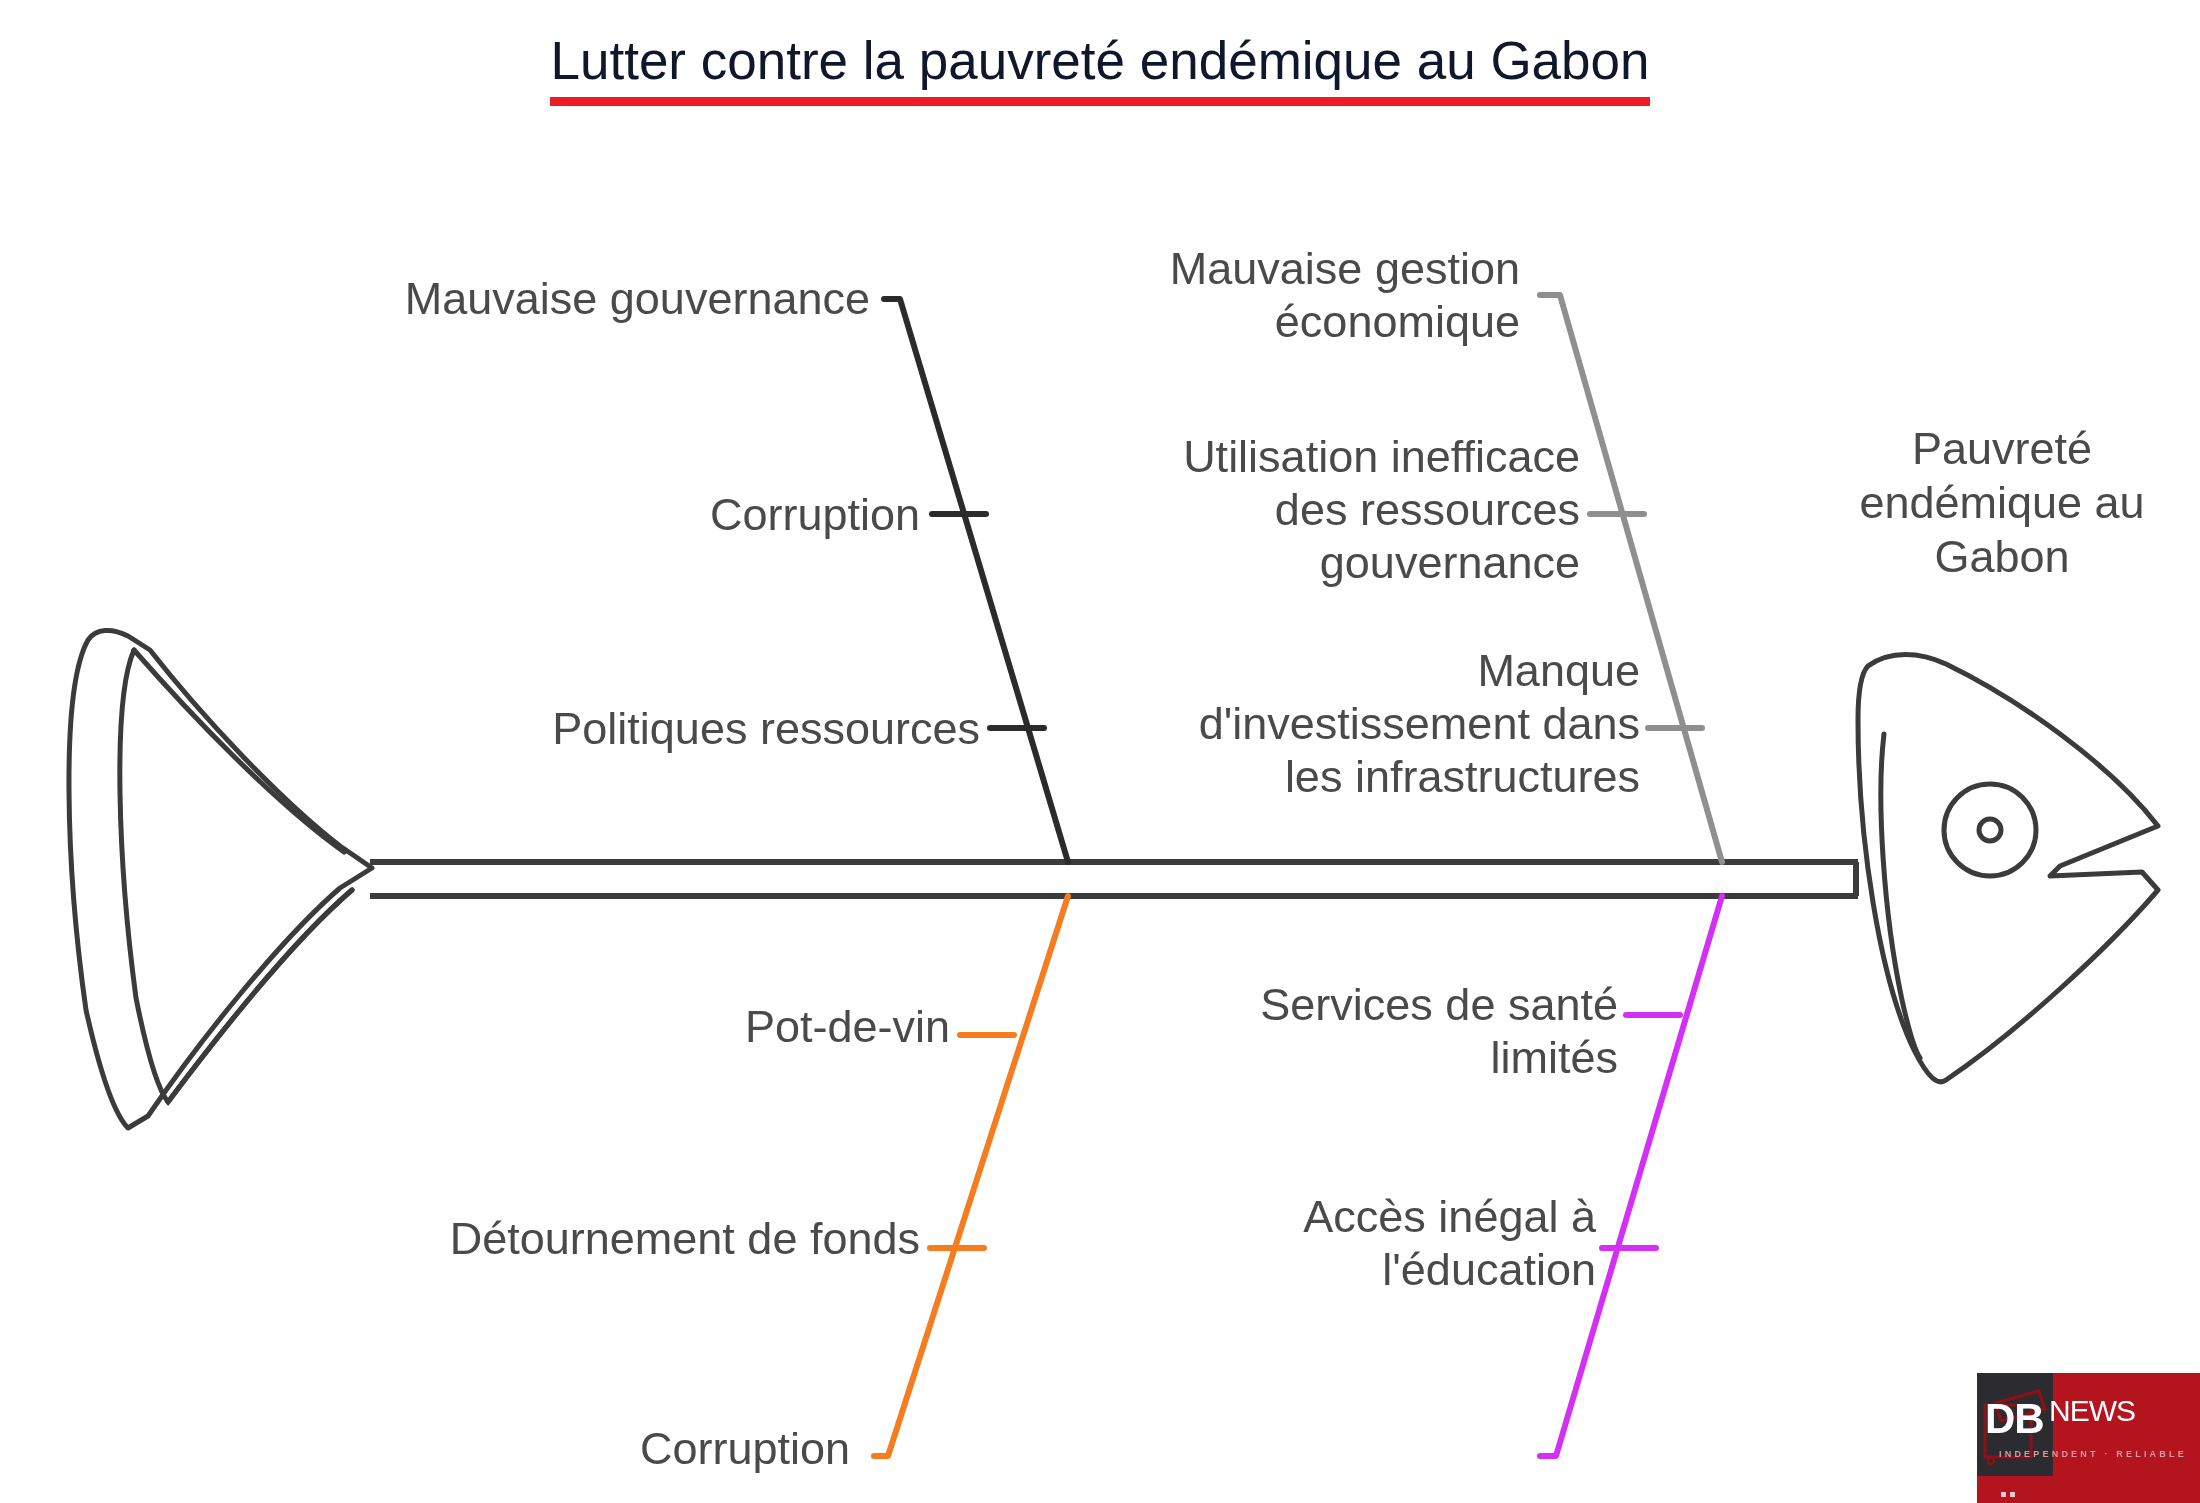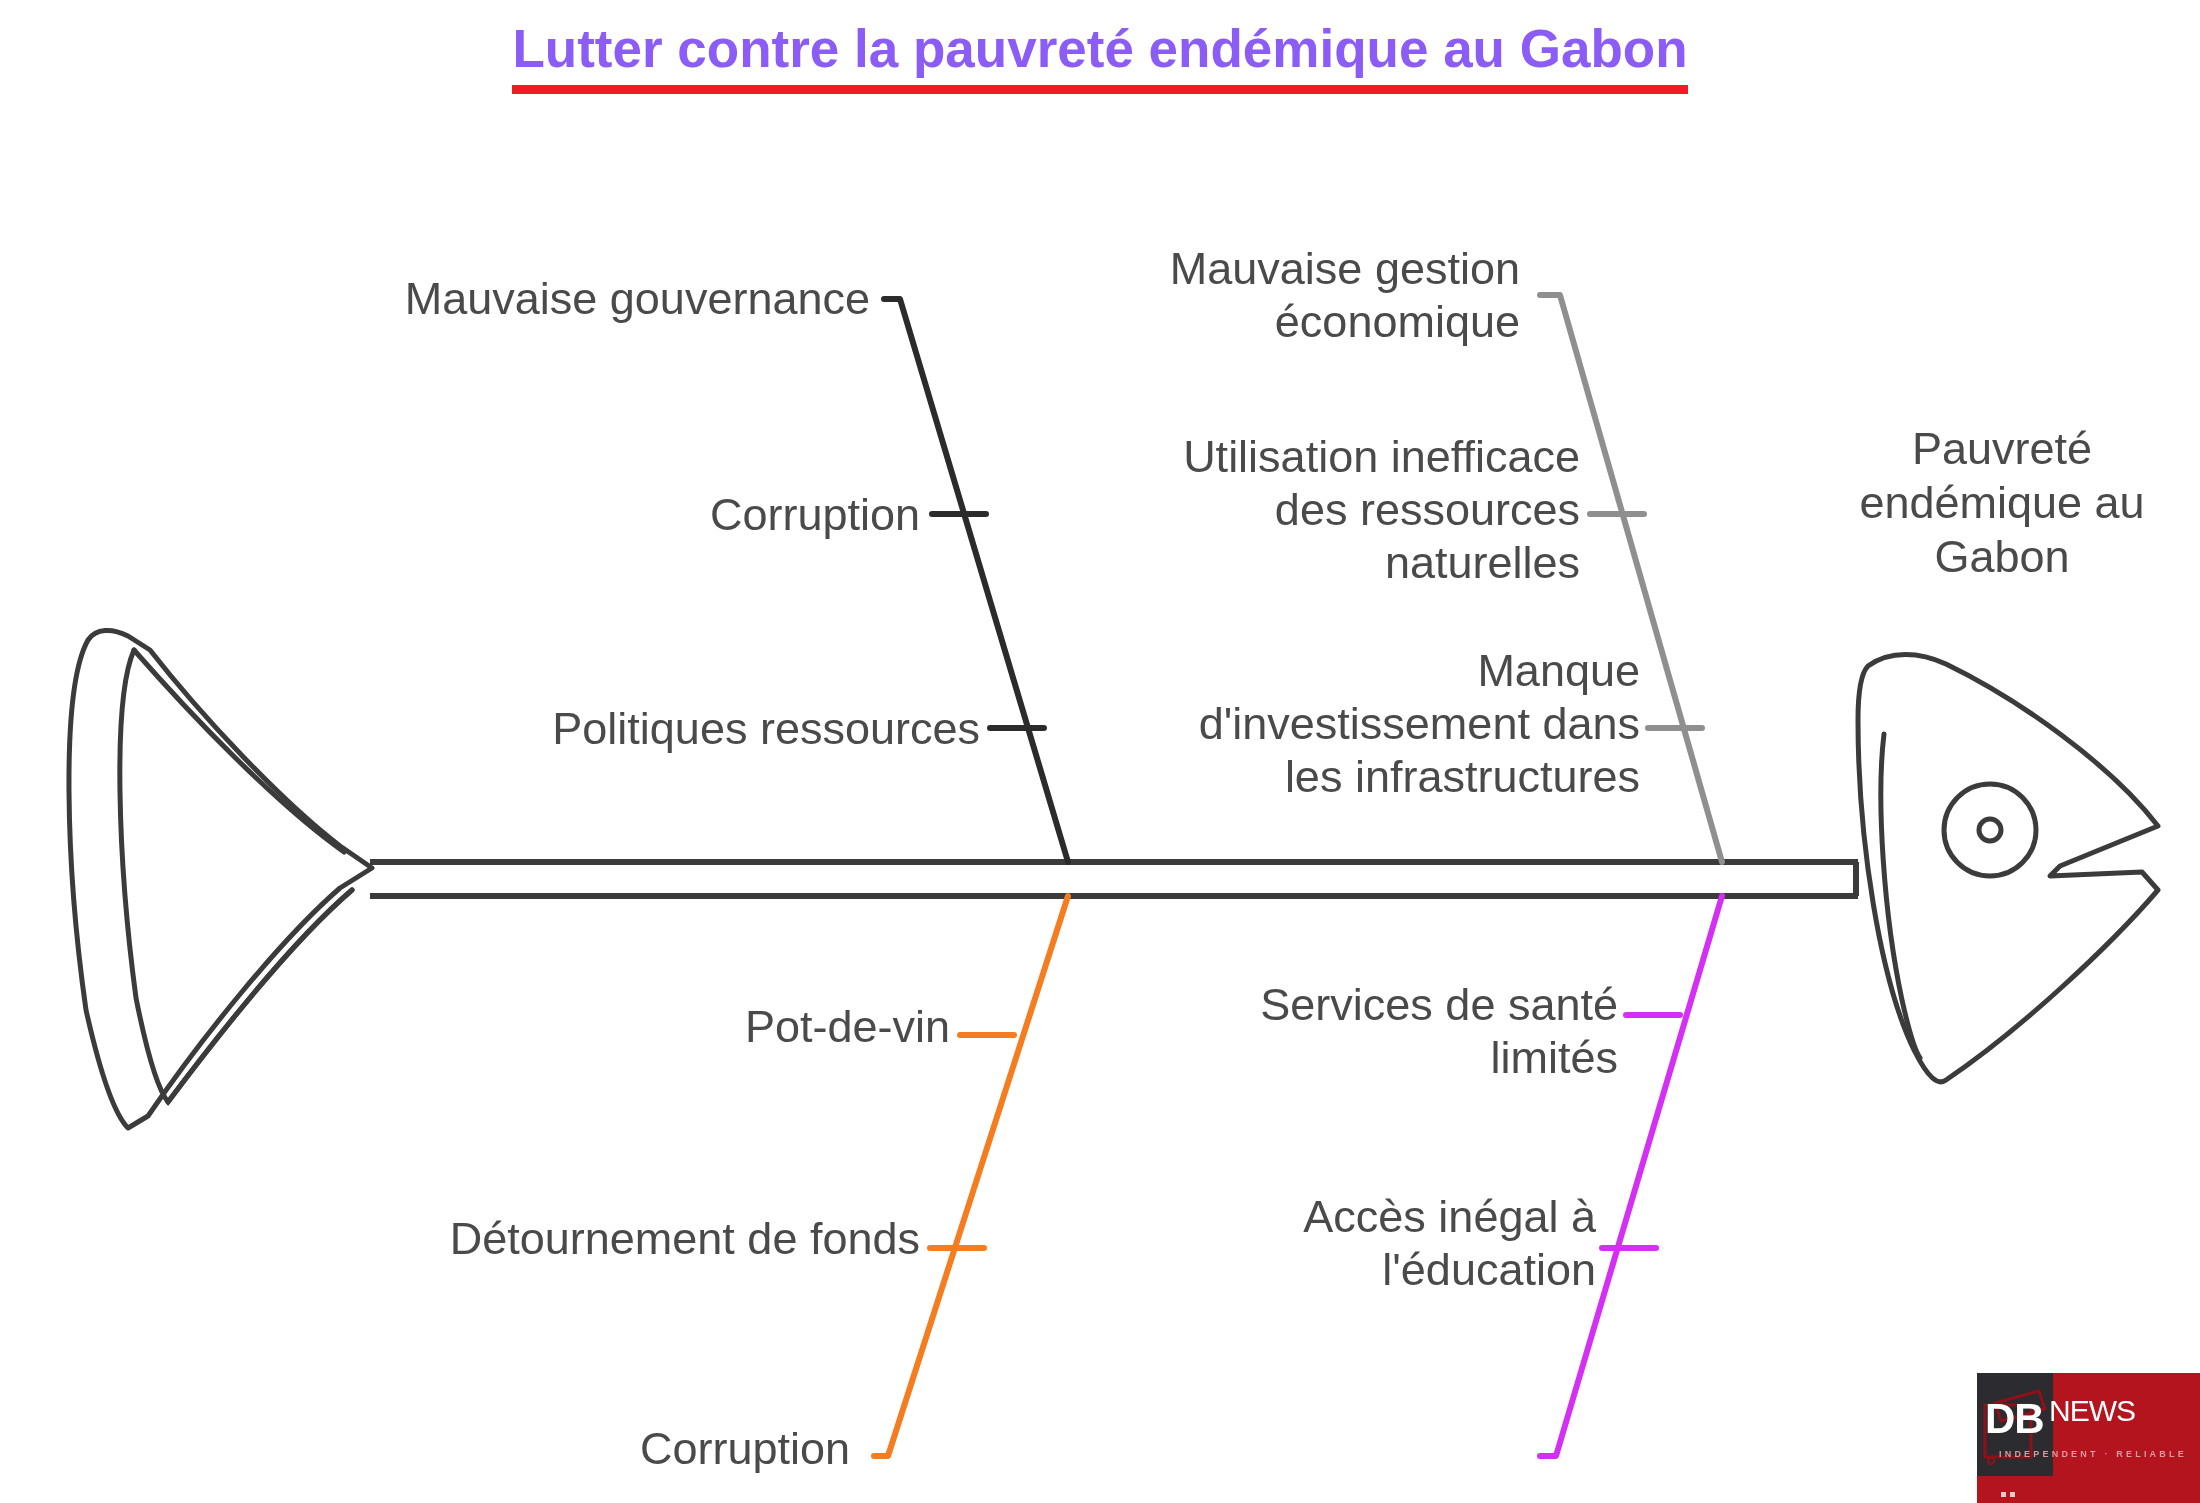--- a/index.html
+++ b/index.html
@@ -33,25 +33,26 @@
     position: absolute;
     left: 0;
     top: 20px;
     width: 2200px;
     text-align: center;
     z-index: 5;
   }
   .title-text {
     display: inline-block;
     font-size: 53px;
-    font-weight: 700;
-    color: #8b5cf6;
+    font-weight: 400;
+    color: #0f172a;
     line-height: 1.1;
     border-bottom: 9px solid #ee1c25;
     padding-bottom: 7px;
+    margin-top: 12px;
   }
 
   
   .cause-label {
     position: absolute;
     font-size: 45px;
     line-height: 1.18;
     color: #4a4a4a;
     z-index: 4;
     white-space: pre-line;
@@ -227,21 +228,21 @@
 
   <div class="cause-label align-right" style="left:230px; top:488px; width:690px;">Corruption</div>
 
   <div class="cause-label align-right" style="left:290px; top:702px; width:690px;">Politiques ressources</div>
 
   <div class="cause-label align-right" style="left:880px; top:242px; width:640px;">Mauvaise gestion
 économique</div>
 
   <div class="cause-label align-right" style="left:880px; top:430px; width:700px;">Utilisation inefficace
 des ressources
-naturelles</div>
+gouvernance</div>
 
   <div class="cause-label align-right" style="left:880px; top:644px; width:760px;">Manque
 d'investissement dans
 les infrastructures</div>
 
   <div class="cause-label align-right" style="left:310px; top:1000px; width:640px;">Pot-de-vin</div>
 
   <div class="cause-label align-right" style="left:230px; top:1212px; width:690px;text-align:right;">Détournement de fonds</div>
 
   <div class="cause-label align-right" style="left:250px; top:1422px; width:600px;">Corruption</div>

